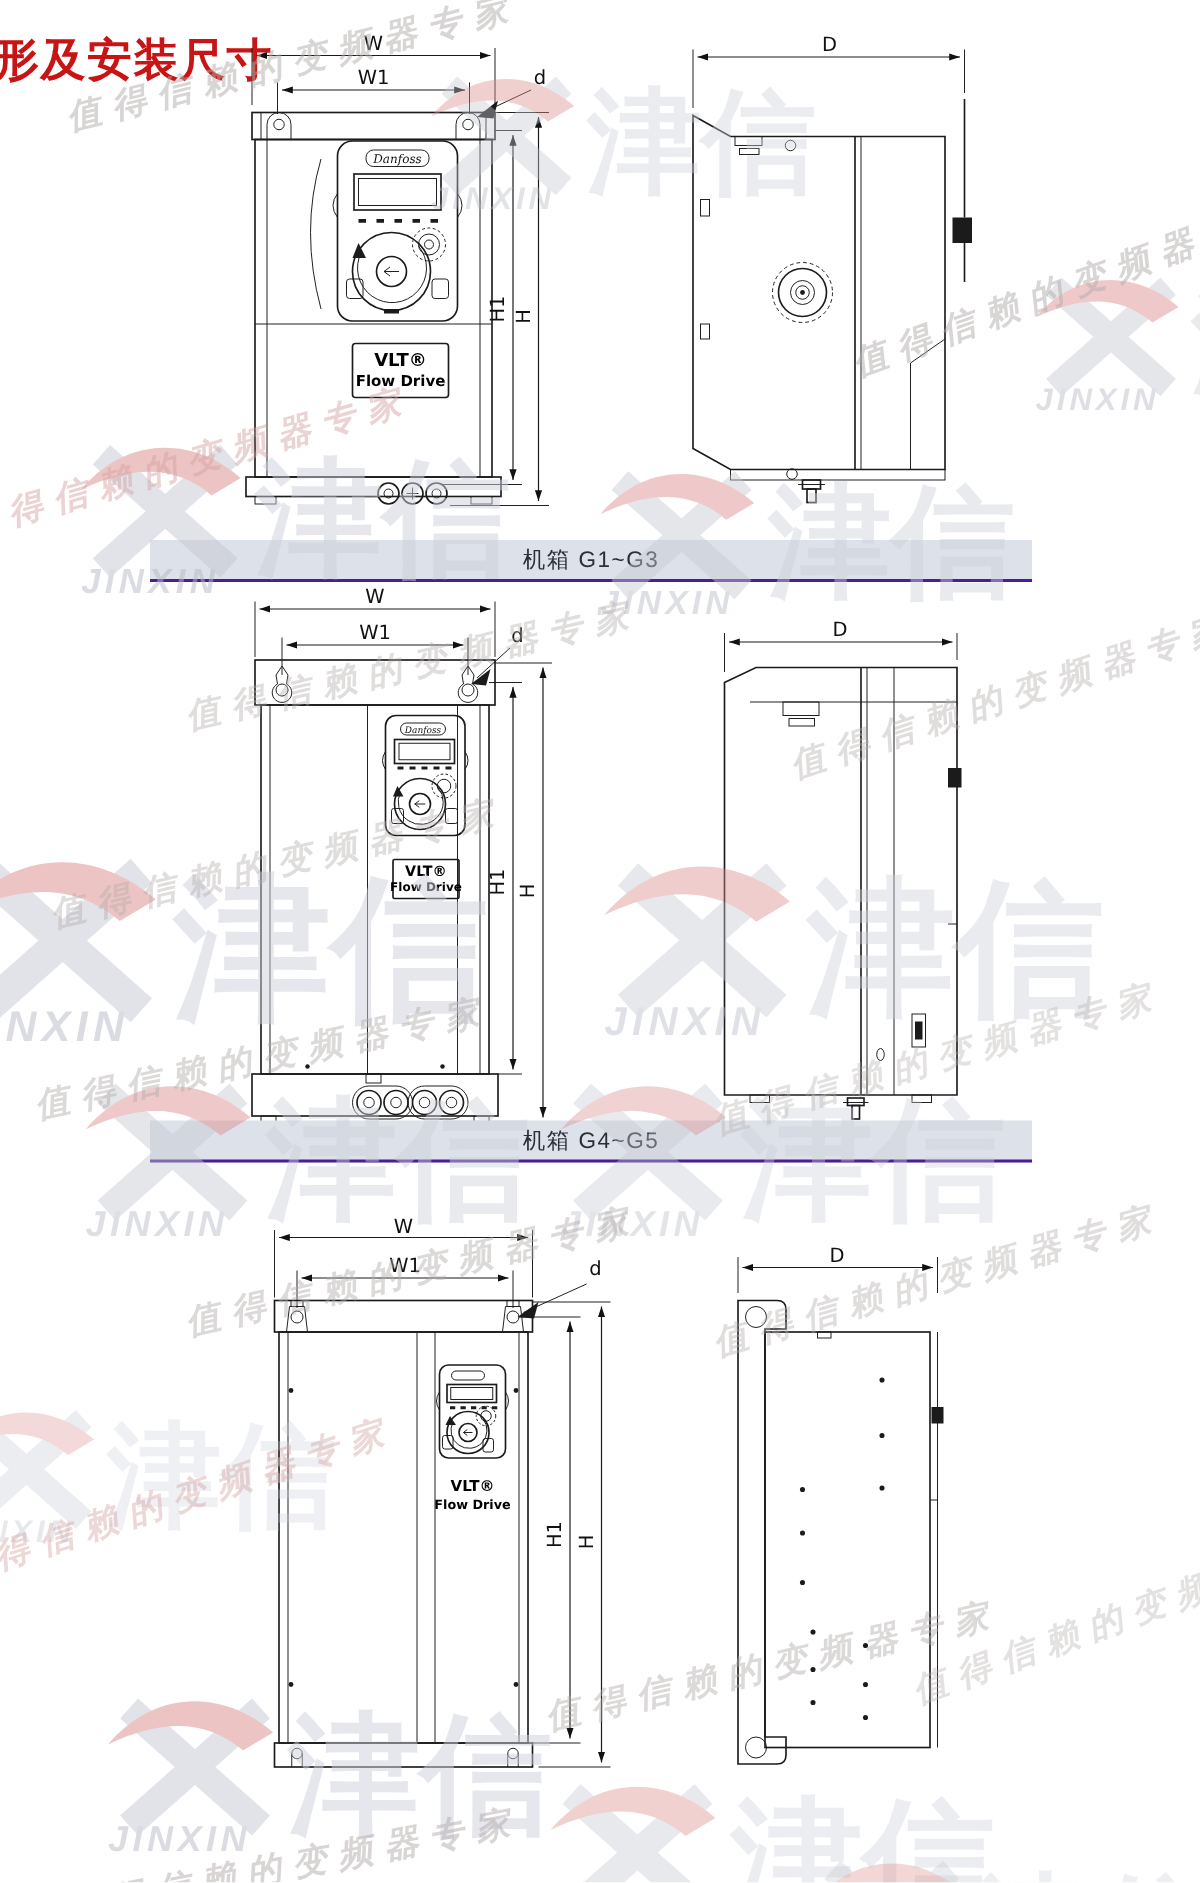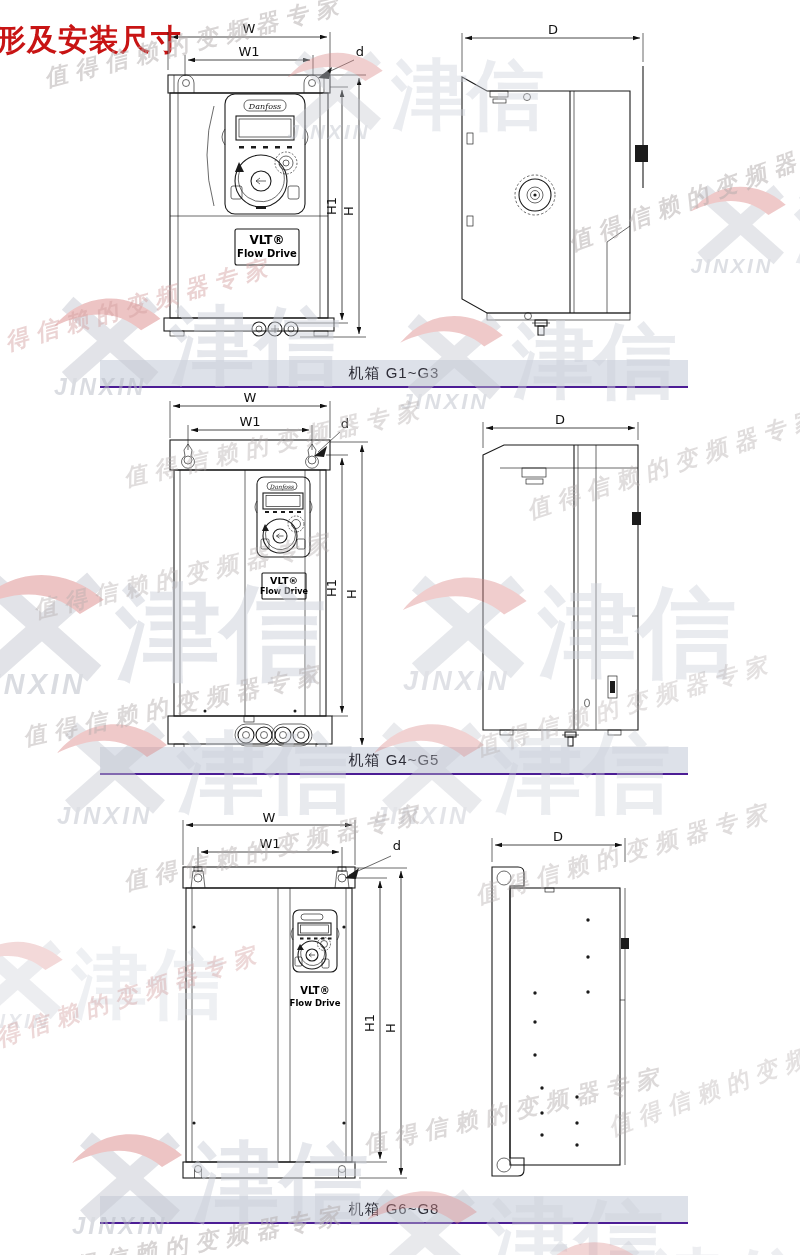--- a/index.html
+++ b/index.html
@@ -495,23 +495,20 @@
           <circle class="dk" cx="57" cy="270" r="1.7"></circle>
           <circle class="dk" cx="92" cy="279" r="1.7"></circle>
           <circle class="dk" cx="57" cy="295" r="1.7"></circle>
           <circle class="dk" cx="92" cy="305" r="1.7"></circle>
           <circle class="dk" cx="57" cy="317" r="1.7"></circle>
           <circle class="dk" cx="92" cy="327" r="1.7"></circle>
         </g>
       </g>
     </svg>
 
-    <div class="caption-bar" style="top:1196px">
-      <span>机箱 G6~G8</span>
-    </div>
 
   </div>
 
   <div class="wm-layer">
 
     <svg class="wm-logo" style="left:285px;top:36px;opacity:.40" width="270" height="104" viewBox="0 0 310 120">
         <use href="#wm-logo-sym"></use>
       </svg>
     <svg class="wm-logo" style="left:52px;top:280px;opacity:.50" width="300" height="116" viewBox="0 0 310 120">
         <use href="#wm-logo-sym"></use>

